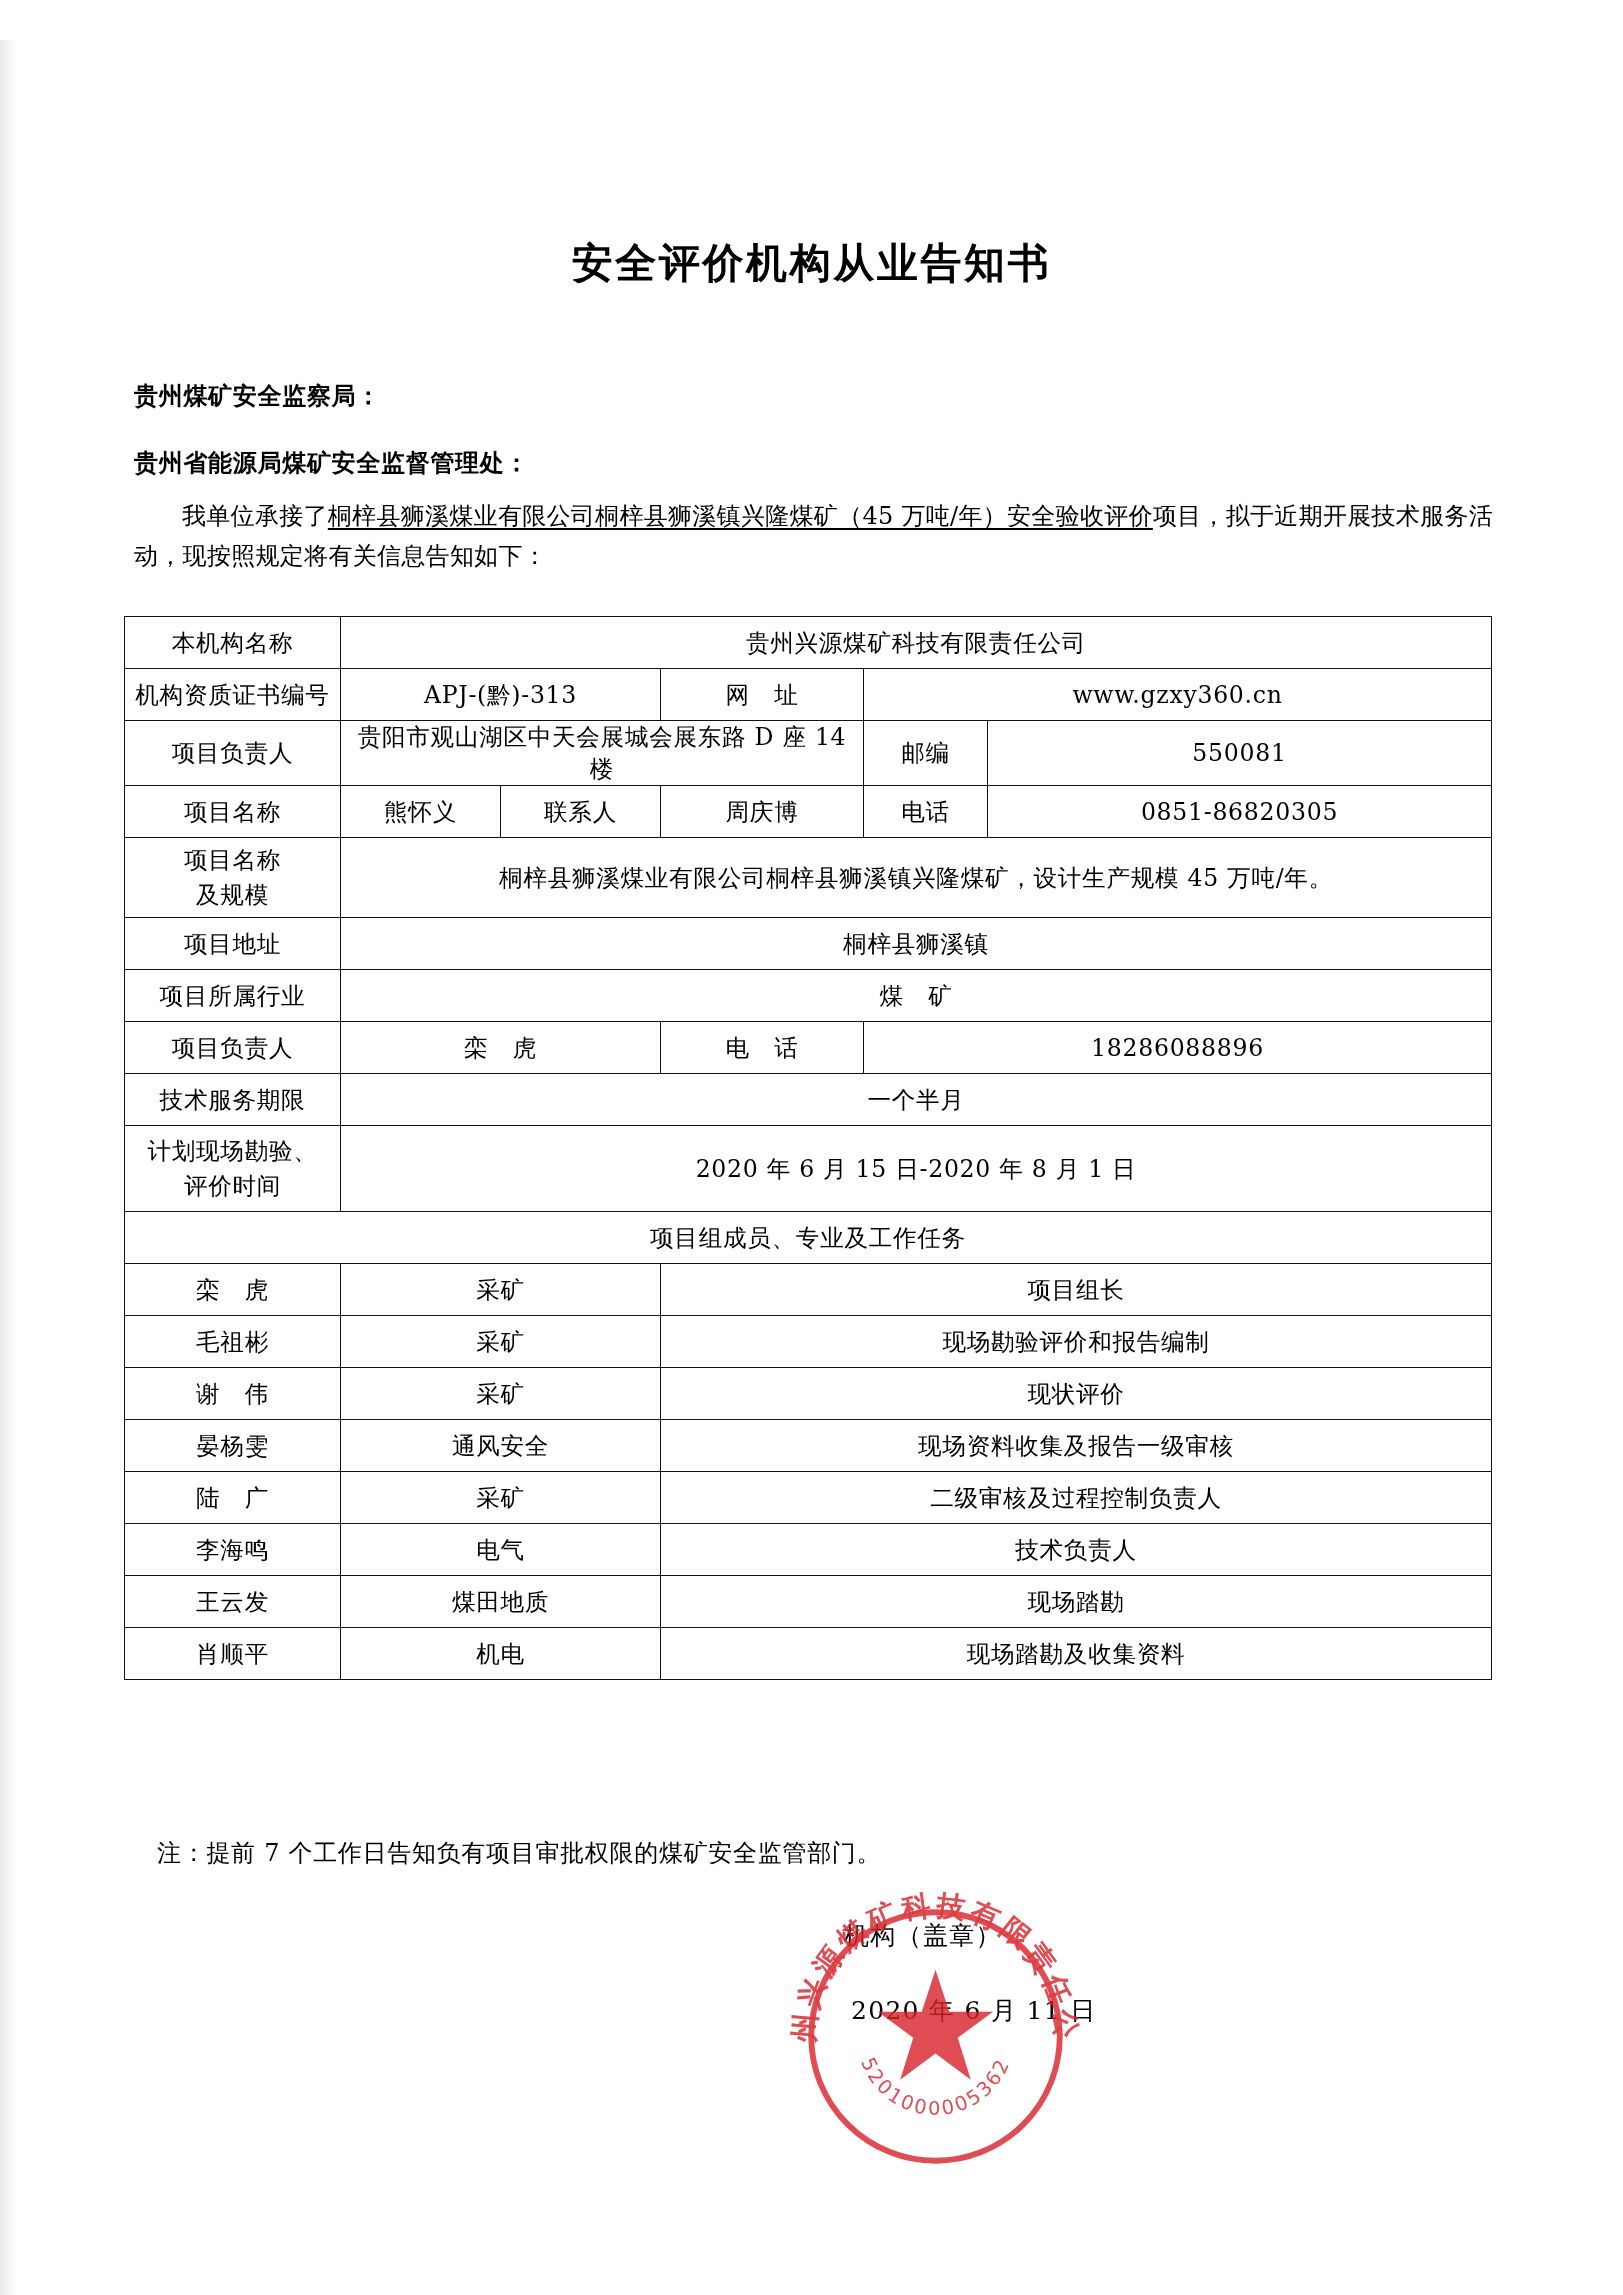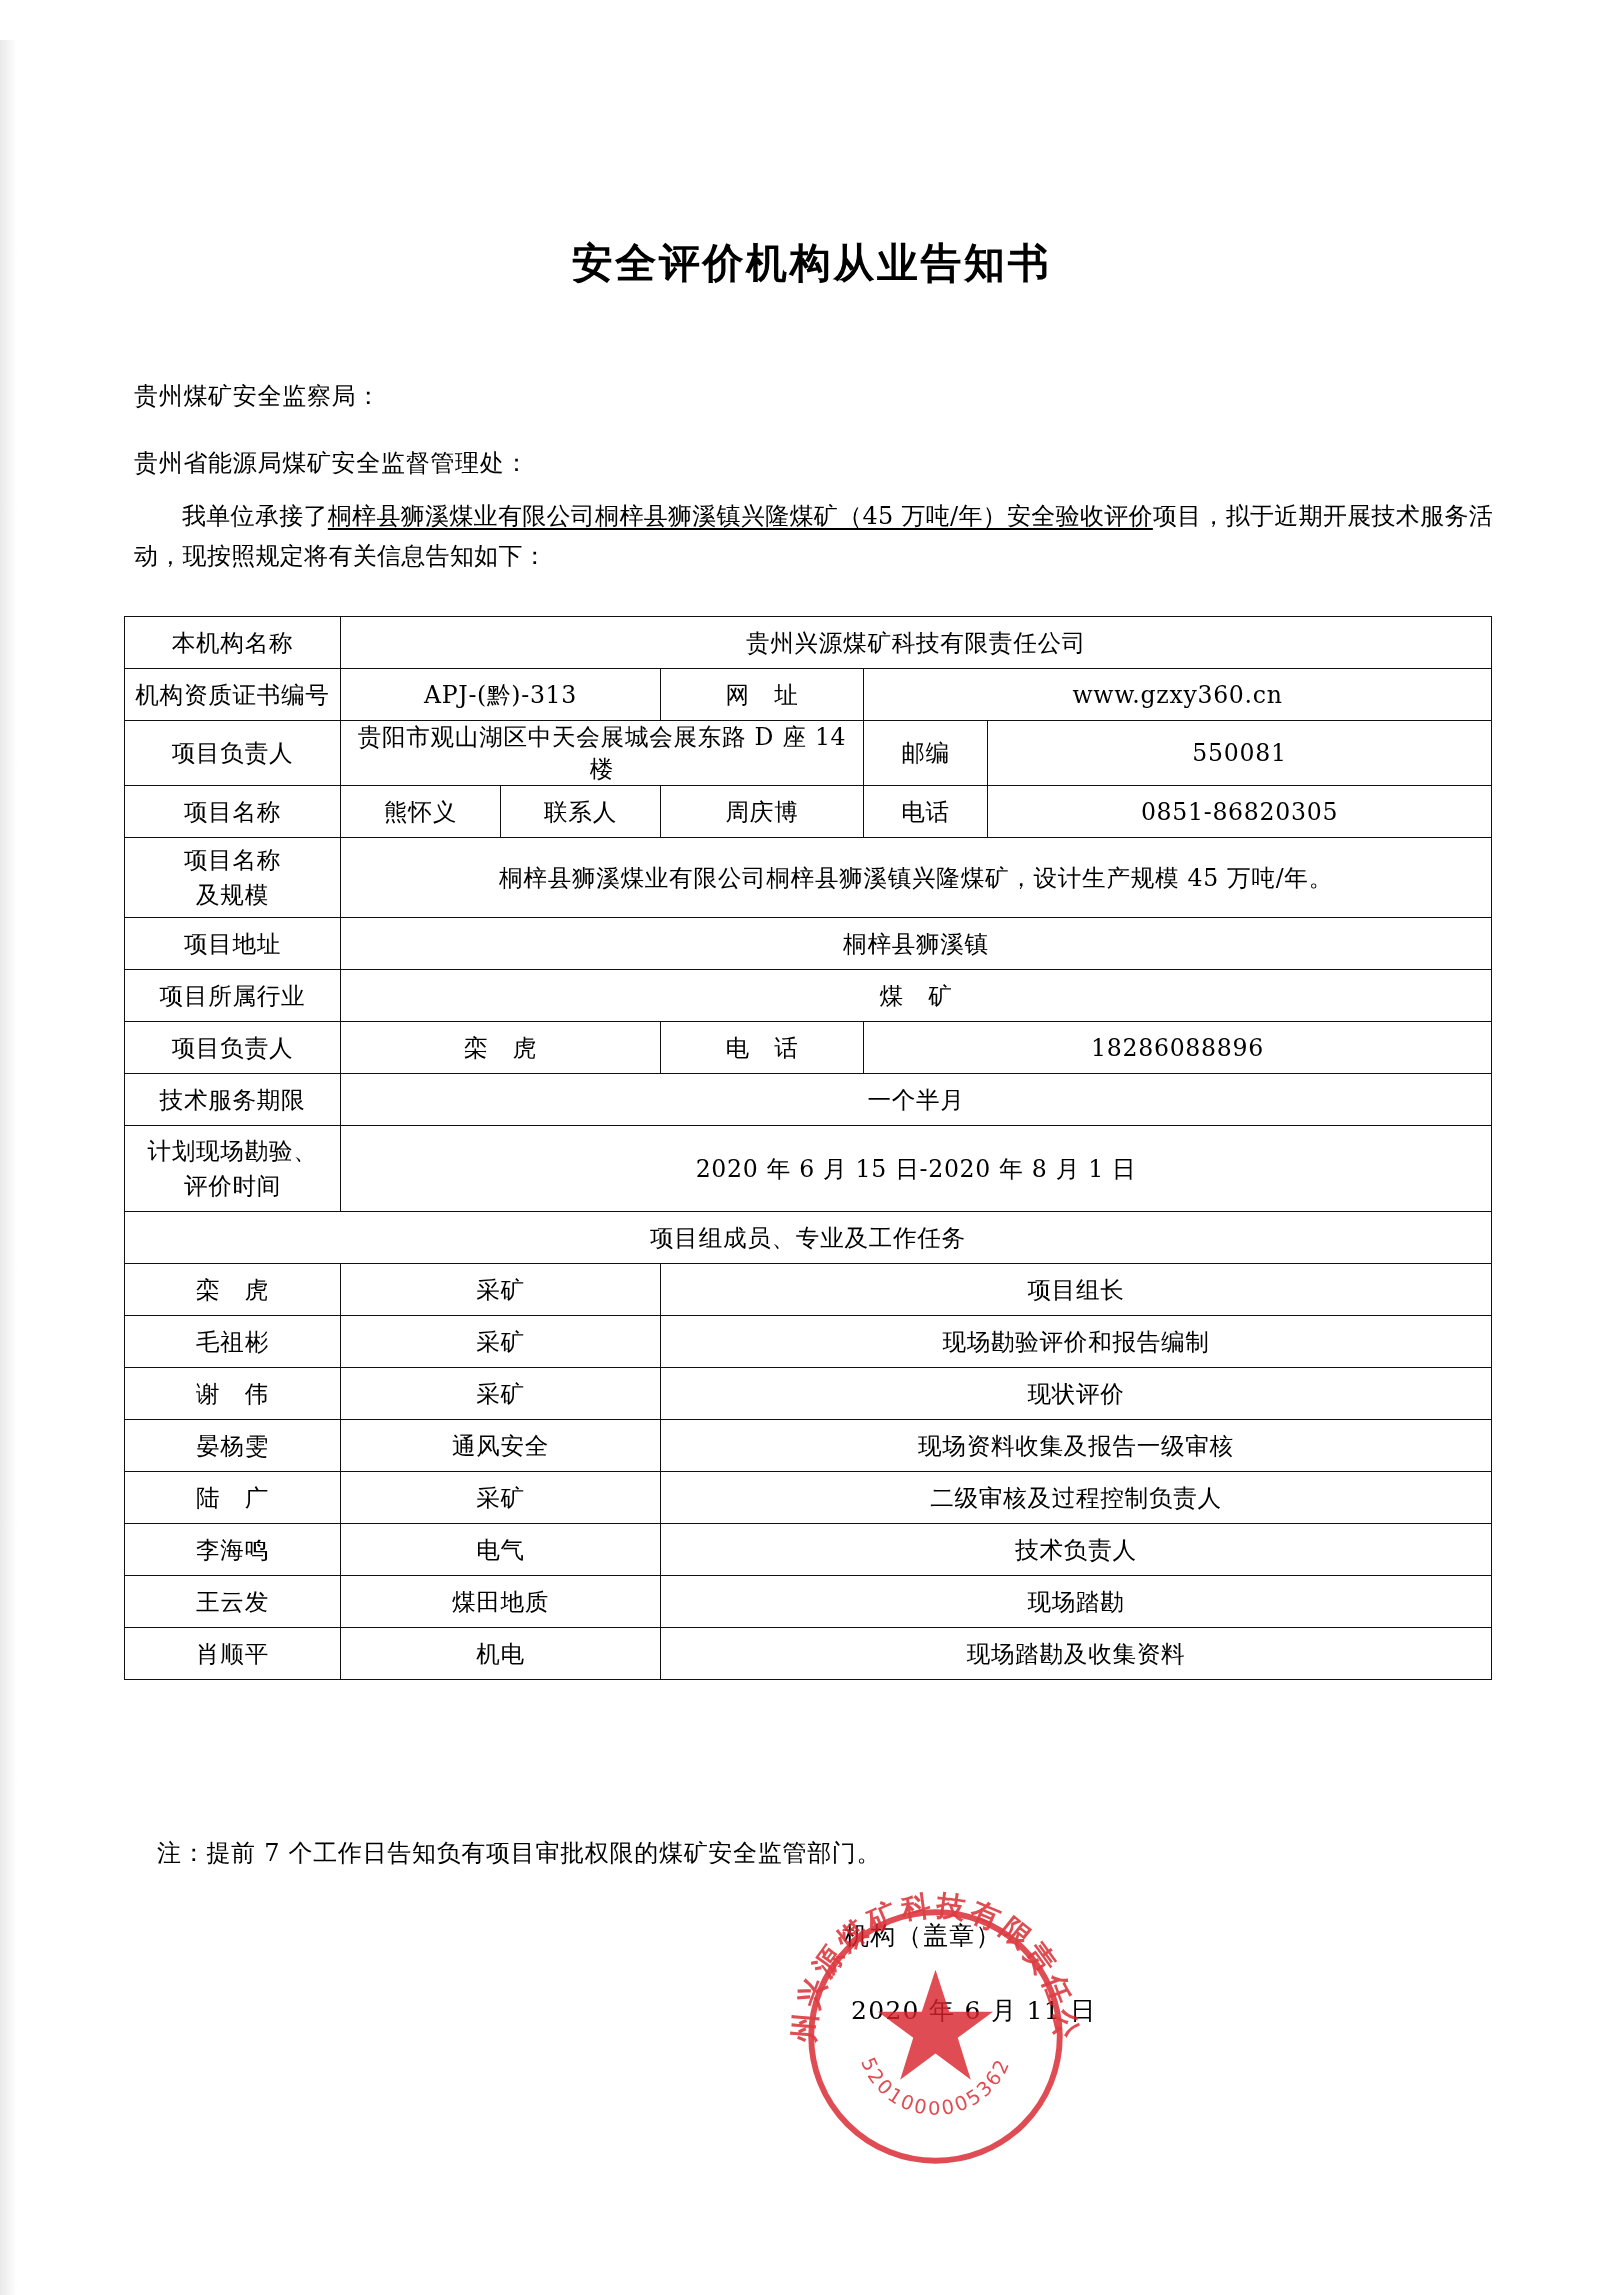--- a/index.html
+++ b/index.html
@@ -46,20 +46,21 @@
     font-size: 41px;
     font-weight: bold;
     letter-spacing: 2.6px;
     font-family: "DejaVu Serif", "Liberation Serif", serif;
   }
 
   .addr-line {
     position: absolute;
     font-size: 24px;
     letter-spacing: 0.7px;
+    font-weight: bold;
   }
   .addr1 { left: 134px; top: 340px; }
   .addr2 { left: 134px; top: 407px; }
 
   .para {
     position: absolute;
     left: 134px;
     top: 456px;
     width: 1394px;
     font-size: 24px;

